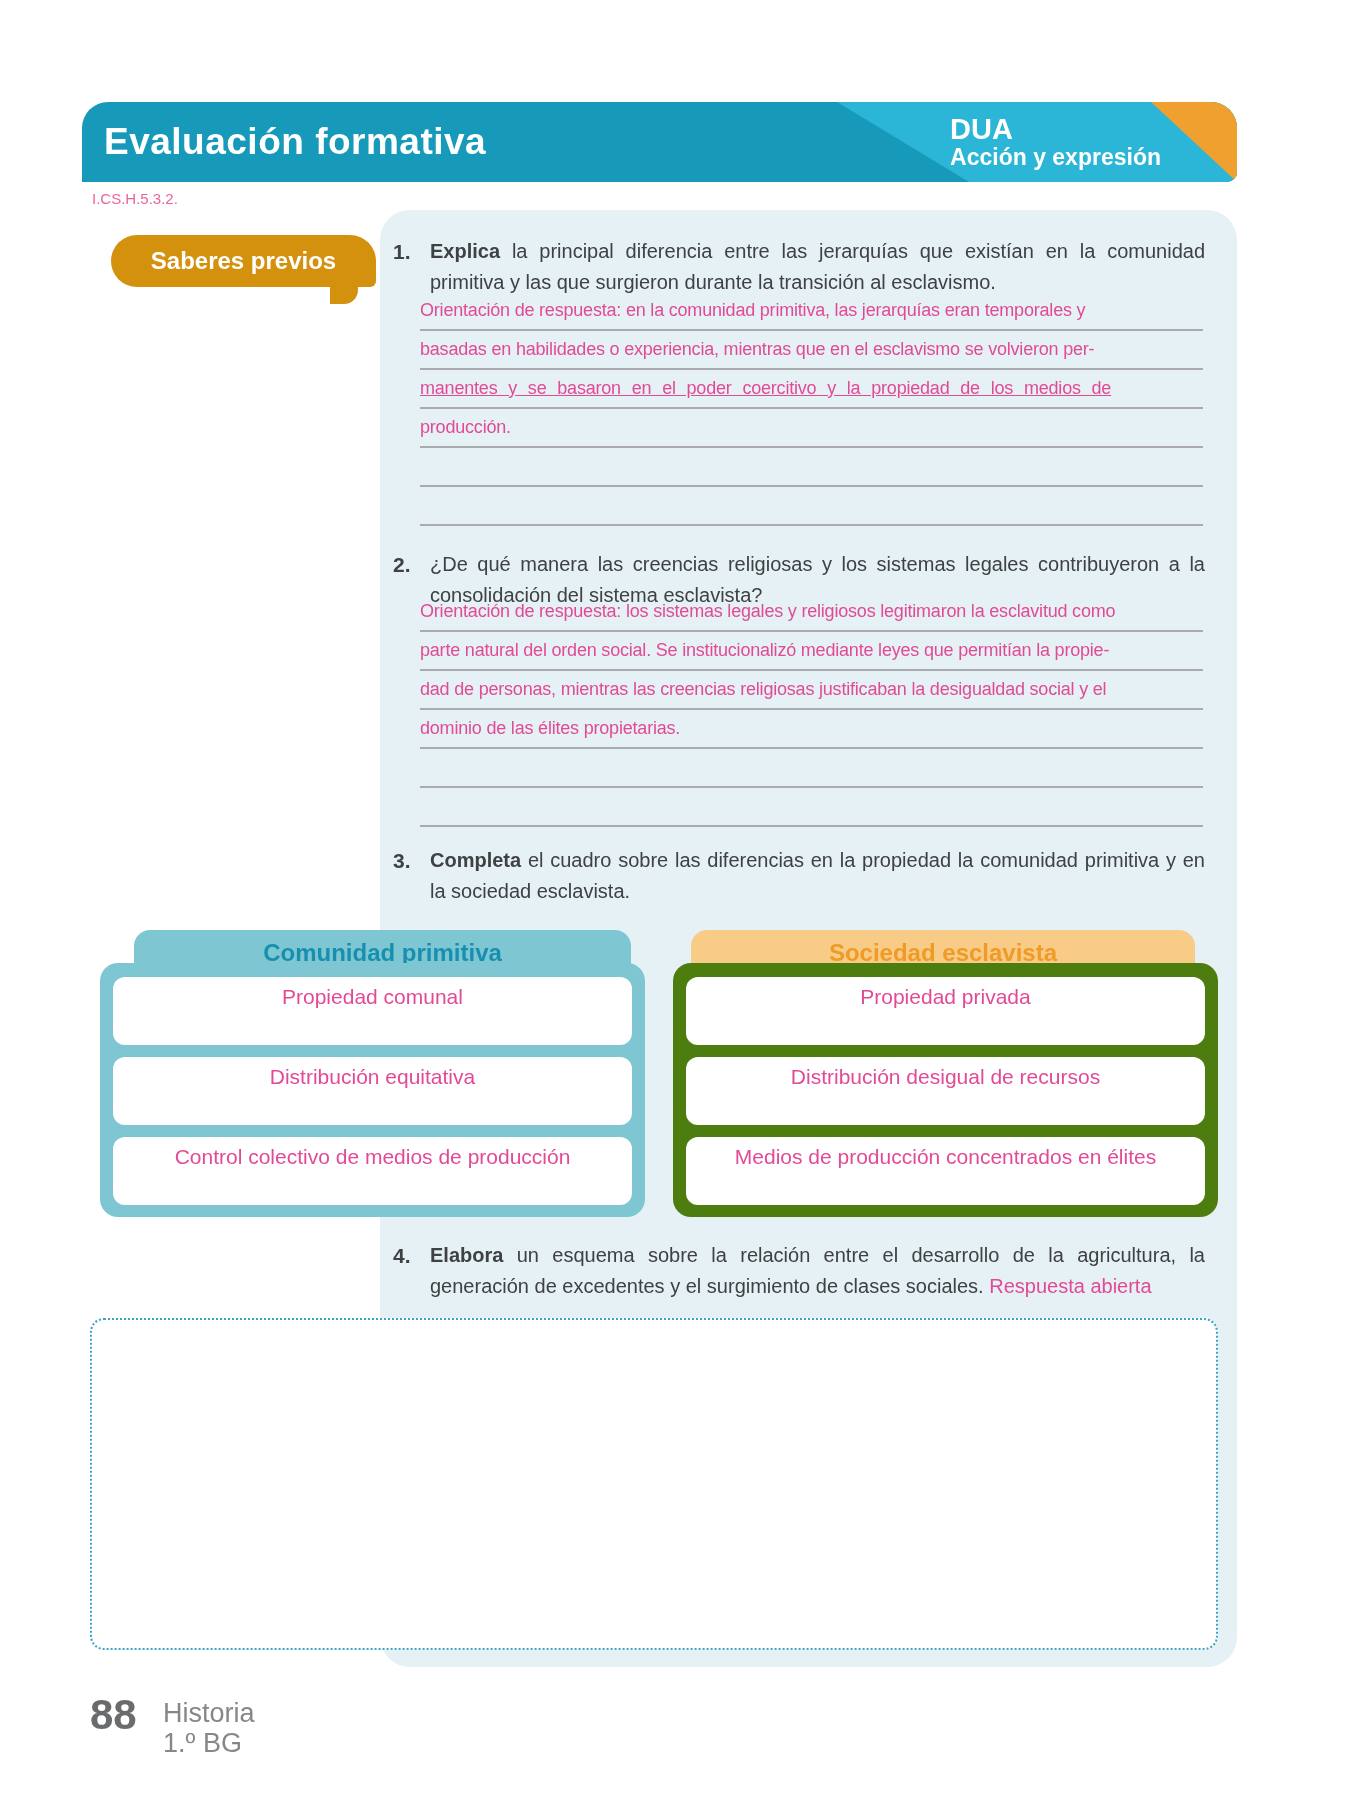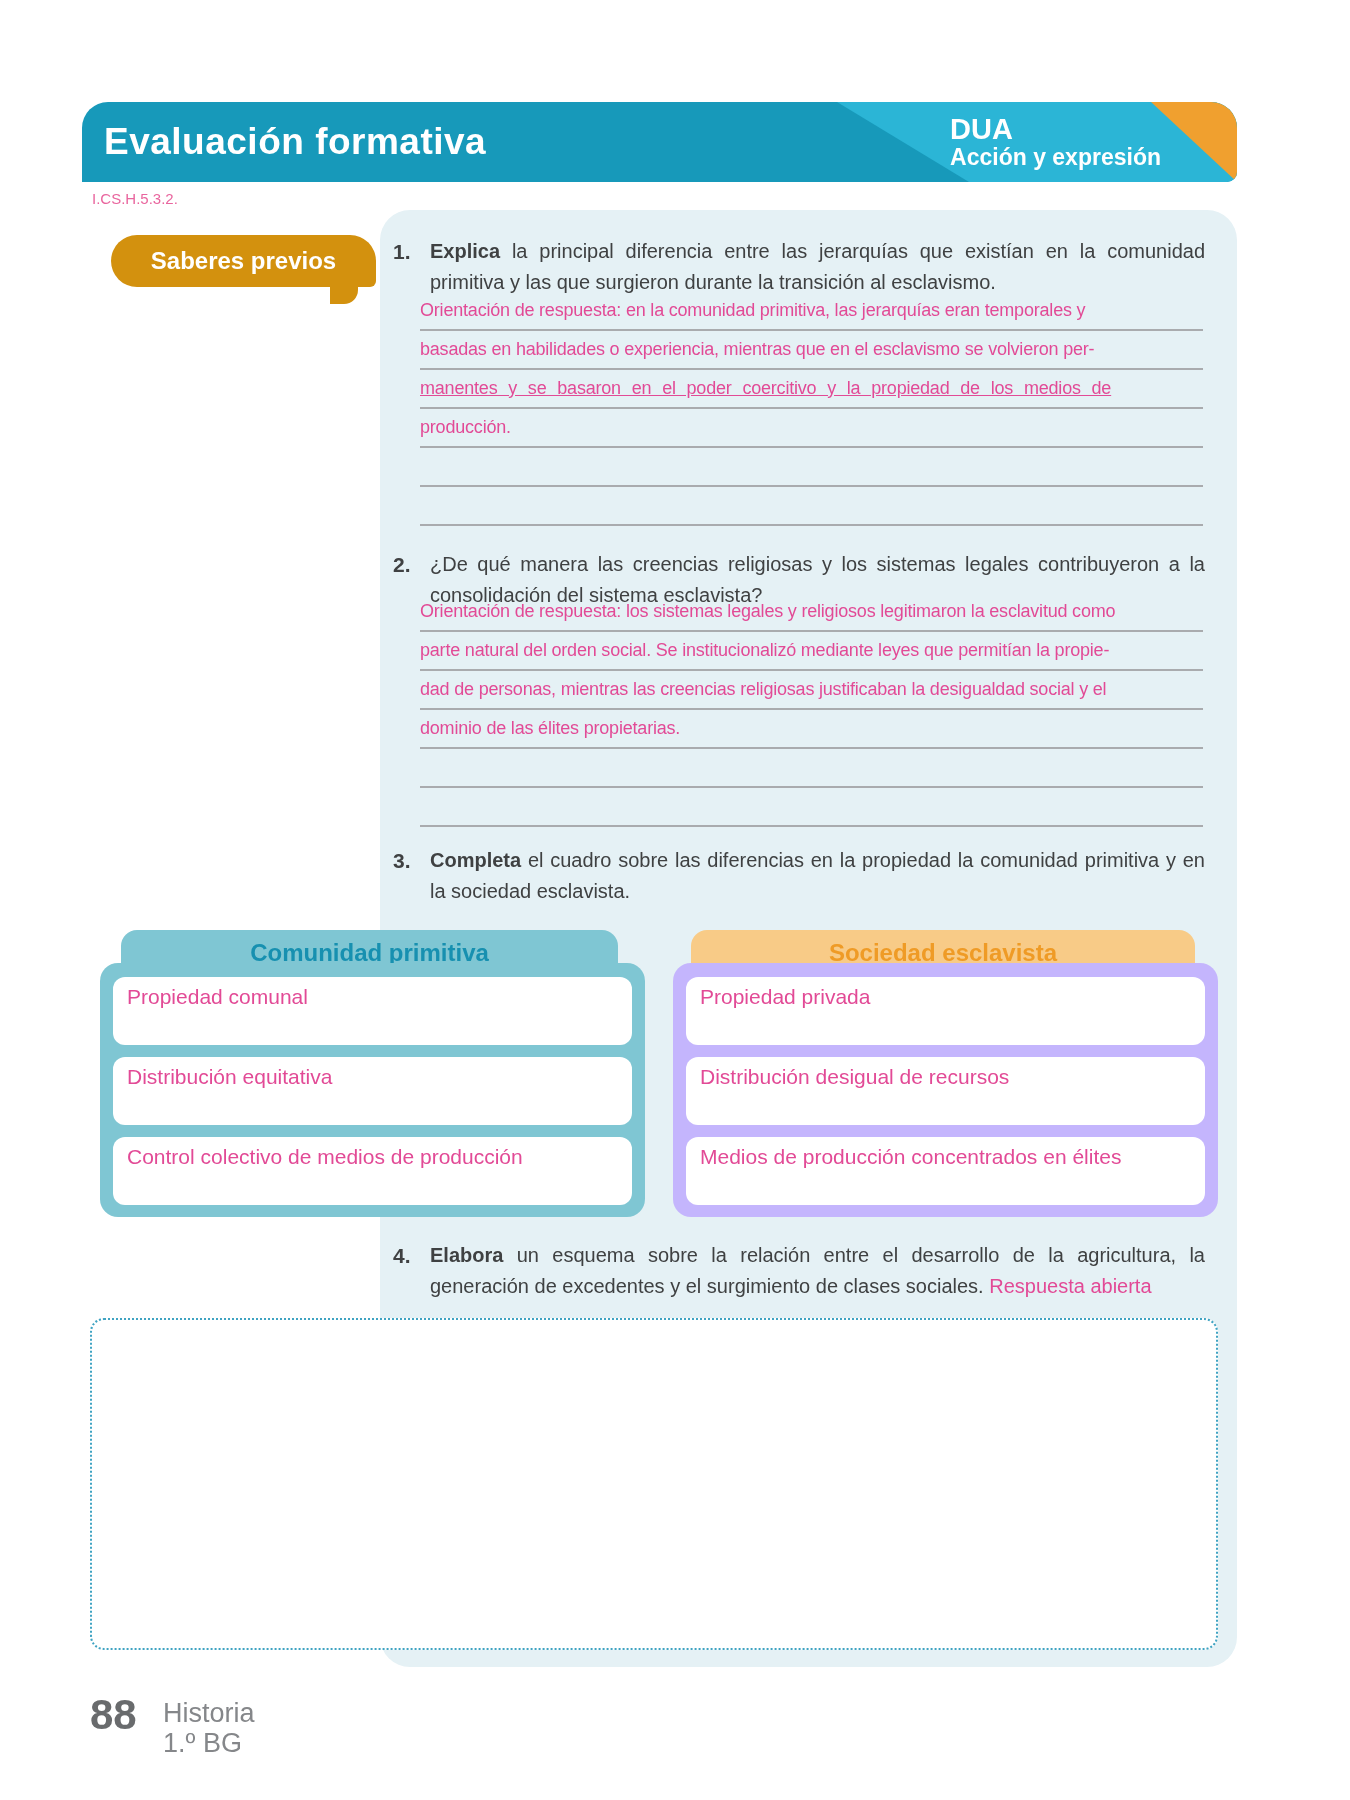--- a/index.html
+++ b/index.html
@@ -48,26 +48,26 @@
   
   .answer-block{left:420px;width:783px;}
   .rule{height:39px;border-bottom:2px solid #A9ABAE;box-sizing:border-box;
         font-size:18px;line-height:36px;letter-spacing:-0.2px;color:#E24A96;
         white-space:nowrap;overflow:hidden;}
   .rule.spread{word-spacing:6px;text-decoration:underline;}
 
   
   .tab{height:46px;border-radius:16px 16px 0 0;display:flex;align-items:center;
        justify-content:center;font-weight:bold;font-size:24px;}
-  .tab-left{left:121px;top:930px;width:497px;background:#7FC6D3;color:#1790B0;}
+  .tab-left{left:134px;top:930px;width:497px;background:#7FC6D3;color:#1790B0;}
   .tab-right{left:691px;top:930px;width:504px;background:#F8CB87;color:#EF9B26;}
   .col-body{top:963px;width:545px;height:254px;border-radius:18px;box-sizing:border-box;
-            padding:14px 13px 12px 13px;display:flex;flex-direction:column;gap:12px;}
+            padding:14px 13px 12px 13px;display:flex;flex-direction:column;gap:12px;text-align:center;}
   .col-left{left:100px;background:#7FC6D3;}
-  .col-right{left:673px;background:#c4b5fd;}
+  .col-right{left:673px;background:#4d7c0f;}
   .cell{flex:1;background:#ffffff;border-radius:12px;padding:8px 14px;
         color:#E24A96;font-size:21px;box-sizing:border-box;}
 
   
   .dotted-box{left:90px;top:1318px;width:1128px;height:332px;background:#ffffff;
               border:2px dotted #3FA3C2;border-radius:14px;box-sizing:border-box;}
 
   
   .page-number{left:90px;top:1694px;font-size:42px;font-weight:bold;color:#696B6D;line-height:42px;}
   .course{left:163px;top:1698px;font-size:27px;color:#85878A;line-height:30px;}

